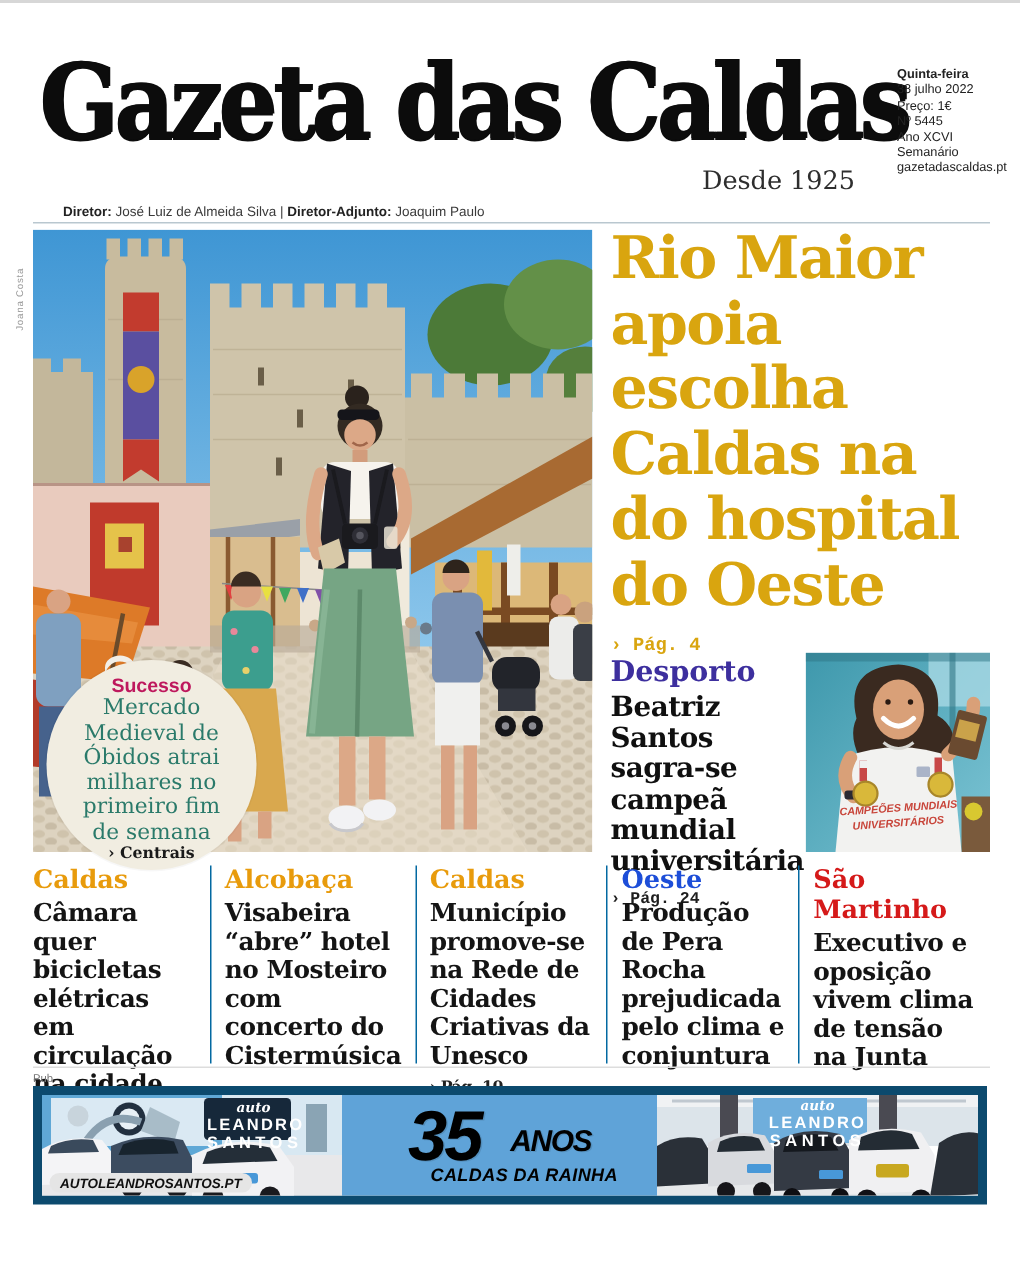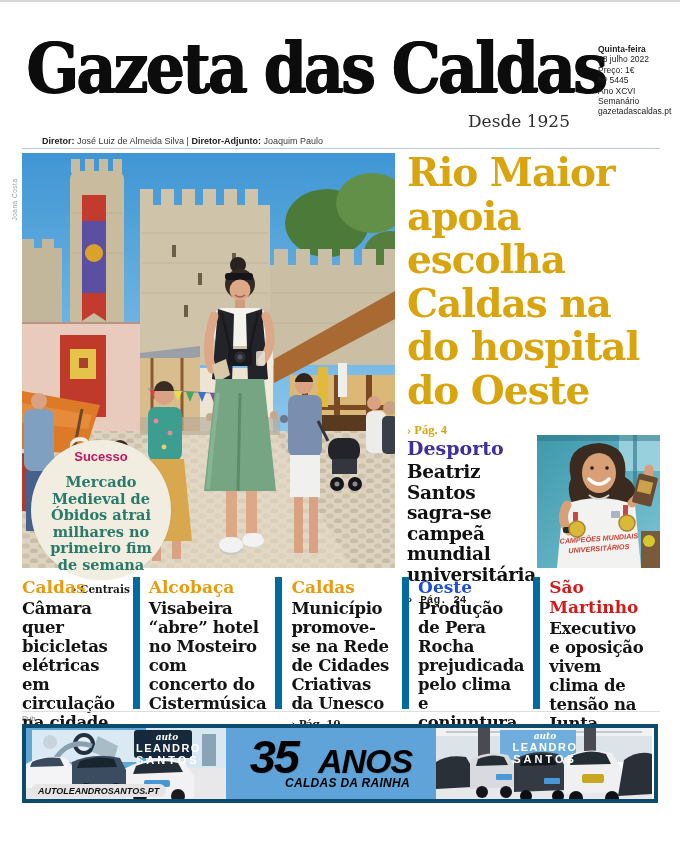--- a/index.html
+++ b/index.html
@@ -23,66 +23,66 @@
 
   
   .main-photo{position:absolute;left:22px;top:153px;width:373px;height:415px;overflow:hidden;}
   .photo-credit{position:absolute;left:-36px;top:196px;width:100px;text-align:center;
     transform:rotate(-90deg);font-size:6.5px;color:#9a9a9a;letter-spacing:.5px;}
 
   
   .lead{position:absolute;left:407px;top:151px;width:258px;}
   .lead-line{font-family:"DejaVu Serif",serif;font-weight:bold;font-size:39px;line-height:43.5px;
     color:#d9a50f;letter-spacing:-1px;}
-  .lead-ref{margin-top:11px;font-family:Liberation Serif, serif;font-weight:bold;
+  .lead-ref{margin-top:11px;font-family:Liberation Mono, monospace;font-weight:bold;
     font-size:12.5px;color:#d9a50f;}
 
   
   .sports{position:absolute;left:407px;top:437px;width:128px;}
   .sports-kicker{font-family:"DejaVu Serif",serif;font-weight:bold;font-size:19px;
     color:#3d2f9e;margin-bottom:3px;}
   .sports-line{font-family:"DejaVu Serif",serif;font-weight:bold;font-size:18.5px;
     line-height:20.5px;color:#101010;letter-spacing:-.3px;}
   .sports-ref{margin-top:9px;font-family:Liberation Mono, monospace;font-weight:bold;
     font-size:11px;color:#1d1d1d;}
   .sports-photo{position:absolute;left:537px;top:435px;width:123px;height:133px;overflow:hidden;}
 
   
   .badge{position:absolute;left:31px;top:440px;width:140px;height:140px;border-radius:50%;
     background:#f1ede1;text-align:center;box-shadow:0 0 0 1px rgba(0,0,0,0.03);}
   .badge-kicker{margin-top:9px;font-family:Liberation Sans, sans-serif;font-weight:bold;
     font-size:13px;color:#be185d;}
-  .badge-text{margin:10px 10px;font-family:"DejaVu Serif",serif;font-size:14.5px;
-    line-height:16.5px;color:#2a7a6a;font-weight:bold;}
+  .badge-text{margin:0 10px;font-family:"DejaVu Serif",serif;font-size:14.5px;
+    line-height:16.5px;color:#2a7a6a;}
   .badge-ref{font-family:"DejaVu Serif",serif;font-weight:bold;font-size:10.5px;color:#1a1a1a;}
 
   
   .briefs{position:absolute;left:22px;top:577px;width:638px;height:132px;display:flex;}
-  .brief{flex:1;padding:0 9px;border-left:7px solid #0369a1;}
+  .brief{flex:1;padding:0 9px;border-left:1px solid #0369a1;}
   .brief:first-child{border-left:none;padding-left:0;}
   .brief-kicker{font-family:"DejaVu Serif",serif;font-weight:bold;font-size:17px;margin-bottom:2px;}
   .k-gold{color:#e89b0c;} .k-green{color:#1d4ed8;} .k-red{color:#d51a1a;}
   .brief-title{font-family:"DejaVu Serif",serif;font-weight:bold;font-size:16.5px;
     line-height:19px;color:#141414;letter-spacing:-.3px;}
   .brief-ref{font-family:"DejaVu Serif",serif;font-weight:bold;font-size:10.5px;color:#222;}
   .ref-block{margin-top:11px;}
   .ref-inline{display:inline;white-space:nowrap;}
 
   
   .ad-rule{position:absolute;left:22px;top:711px;width:638px;height:1px;background:#ddd;}
   .pub-label{position:absolute;left:22px;top:714px;font-size:7.5px;color:#777;}
   .ad-box{position:absolute;left:22px;top:724px;width:636px;height:79px;
-    border:4px solid #0c4a6e;display:flex;box-sizing:border-box;background:#fff;}
+    border:6px solid #0c4a6e;display:flex;box-sizing:border-box;background:#fff;}
   .ad-left{position:relative;width:200px;height:100%;overflow:hidden;}
   .ad-mid{width:210px;height:100%;background:#5fa3d8;color:#000000;display:flex;
     flex-direction:column;align-items:center;justify-content:center;font-style:italic;text-align:right;}
   .ad-mid-line1{display:flex;align-items:flex-end;}
   .ad-num{font-size:47px;font-weight:900;line-height:38px;letter-spacing:-2px;
     text-shadow:1px 1px 0 rgba(0,0,0,0.12);}
-  .ad-word{font-size:34px;font-weight:900;line-height:30px;margin-left:20px;letter-spacing:-1px;
+  .ad-word{font-size:20px;font-weight:900;line-height:30px;margin-left:20px;letter-spacing:-1px;
     text-shadow:1px 1px 0 rgba(0,0,0,0.12);}
   .ad-city{font-size:12px;font-weight:900;letter-spacing:.3px;margin-top:0;align-self:flex-end;
     margin-right:26px;}
   .ad-right{position:relative;flex:1;height:100%;overflow:hidden;}
   .ad-logo{position:absolute;text-align:center;color:#fff;line-height:1;}
   .ad-logo .script{font-family:"DejaVu Serif",serif;font-style:italic;font-weight:bold;font-size:9px;}
   .ad-logo .l1{font-size:11px;font-weight:800;letter-spacing:1.5px;margin-top:1px;}
   .ad-logo .l2{font-size:11px;font-weight:800;letter-spacing:3px;margin-top:1px;}
   .ad-logo-left{top:5px;left:110px;width:62px;}
   .ad-logo-right{top:4px;left:50%;transform:translateX(-50%);width:80px;color:#fff;}

